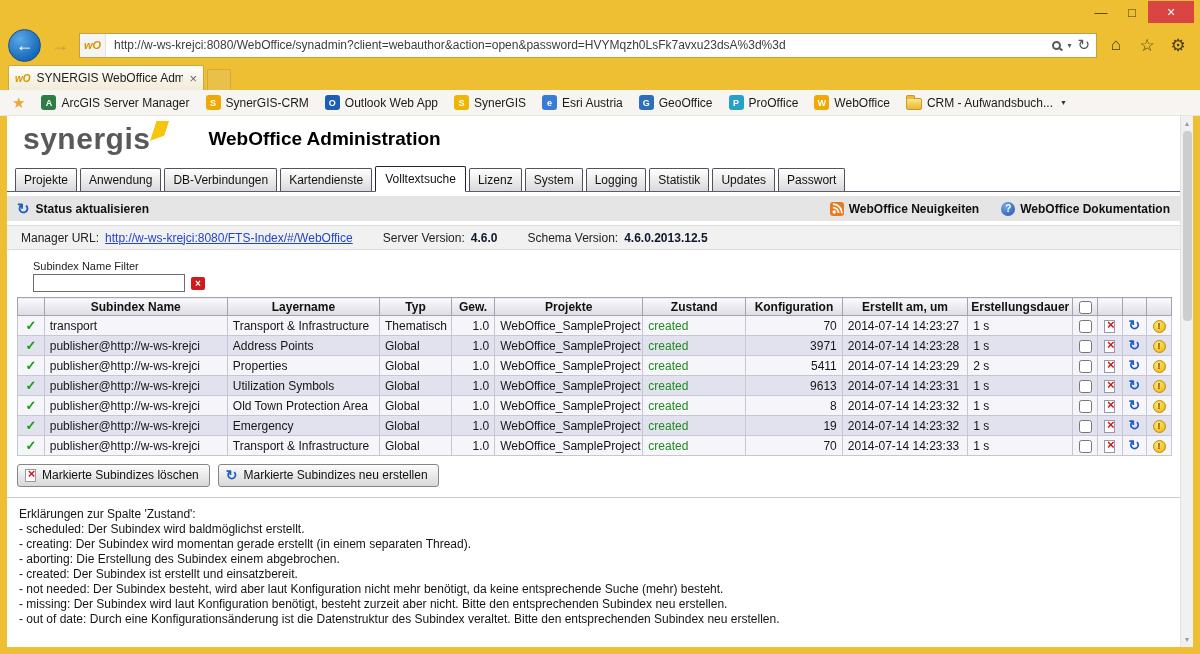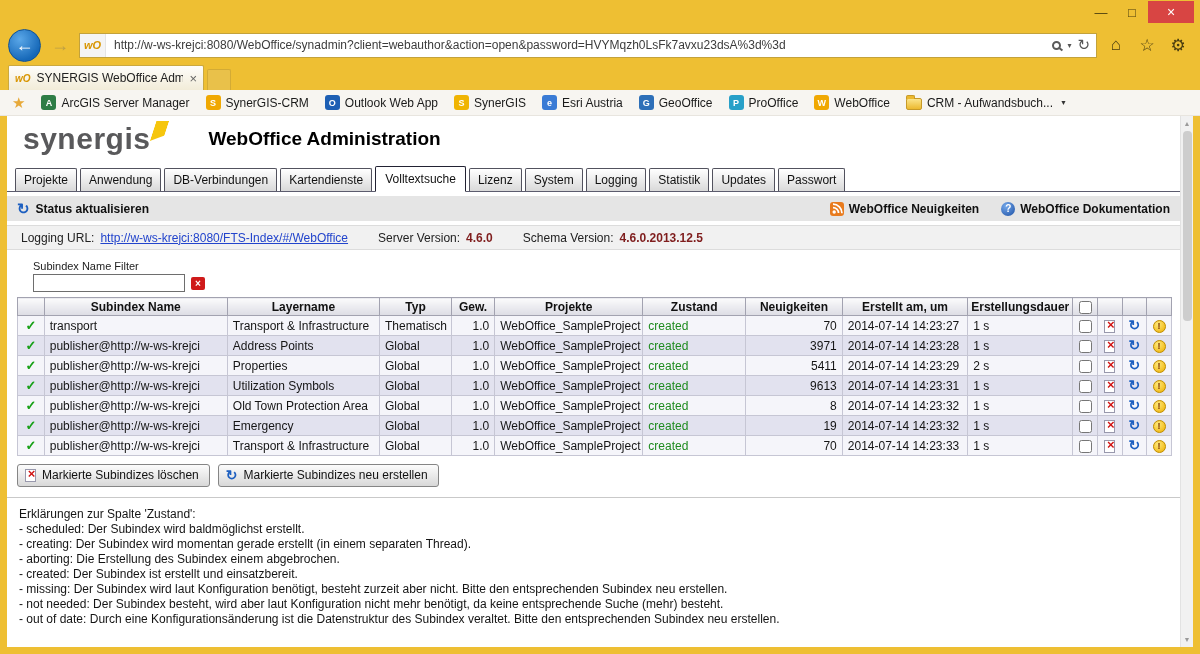--- a/index.html
+++ b/index.html
@@ -101,21 +101,21 @@
   .ico-help { width:14px; height:14px; border-radius:50%;
               background:radial-gradient(circle at 35% 30%,#74a8ea,#1c4fa4); color:#fff;
               font-size:10px; font-weight:bold; display:inline-flex; align-items:center;
               justify-content:center; }
 
   
   .server-strip { margin-top:4px; background:#f1f1f1; border-top:1px solid #dcdcdc;
                   border-bottom:1px solid #dcdcdc; height:25px; display:flex; align-items:center;
                   padding:0 14px; font-size:12px; color:#222; gap:6px; }
   .si-link { color:#2244cc; text-decoration:underline; }
-  .si-value { font-weight:bold; color:#7f1d1d; }
+  .si-value { font-weight:bold; color:#0f172a; }
   .si-gap { width:18px; }
 
   
   .filter-area { margin:10px 0 0 26px; }
   .filter-label { font-size:11px; color:#222; margin-bottom:2px; }
   .filter-row { display:flex; align-items:center; gap:6px; }
   .filter-input { width:152px; height:18px; border:1px solid #6e6e6e; font-size:12px;
                   padding:0 3px; font-family:inherit; }
   .ico-clear { width:14px; height:13px; background:#cf1a1a; border-radius:2px; color:#fff;
                font-size:10px; font-weight:bold; display:inline-flex; align-items:center;
@@ -278,21 +278,21 @@
           </svg>
           <span>WebOffice Neuigkeiten</span>
         </span>
         <span class="tb-link">
           <span class="ico-help">?</span>
           <span>WebOffice Dokumentation</span>
         </span>
       </div>
 
       <div class="server-strip">
-        <span class="si-label">Logging URL:</span>
+        <span class="si-label">Manager URL:</span>
         <a class="si-link">http://w-ws-krejci:8080/FTS-Index/#/WebOffice</a>
         <span class="si-gap"></span>
         <span class="si-label">Server Version:</span>
         <span class="si-value">4.6.0</span>
         <span class="si-gap"></span>
         <span class="si-label">Schema Version:</span>
         <span class="si-value">4.6.0.2013.12.5</span>
       </div>
 
       <div class="filter-area">
@@ -322,21 +322,21 @@
         </colgroup>
         <thead>
             <tr id="grid-head">
               <th></th>
               <th>Subindex Name</th>
               <th>Layername</th>
               <th>Typ</th>
               <th>Gew.</th>
               <th>Projekte</th>
               <th>Zustand</th>
-              <th>Neuigkeiten</th>
+              <th>Konfiguration</th>
               <th>Erstellt am, um</th>
               <th>Erstellungsdauer</th>
               <th><input class="cb" type="checkbox" style=""></th>
               <th></th>
               <th></th>
               <th></th>
             </tr>
           </thead>
         <tbody id="grid-body">
             <tr class="odd">
@@ -467,22 +467,22 @@
 
       <div class="sep"></div>
 
       <div class="explain">
         <div>Erklärungen zur Spalte 'Zustand':</div>
         <div id="explain-lines">
             <div class="exp-line">- scheduled: Der Subindex wird baldmöglichst erstellt.</div>
             <div class="exp-line">- creating: Der Subindex wird momentan gerade erstellt (in einem separaten Thread).</div>
             <div class="exp-line">- aborting: Die Erstellung des Subindex einem abgebrochen.</div>
             <div class="exp-line">- created: Der Subindex ist erstellt und einsatzbereit.</div>
+            <div class="exp-line">- not needed: Der Subindex besteht, wird aber laut Konfiguration nicht mehr benötigt, da keine entsprechende Suche (mehr) besteht.</div>
             <div class="exp-line">- missing: Der Subindex wird laut Konfiguration benötigt, besteht zurzeit aber nicht. Bitte den entsprechenden Subindex neu erstellen.</div>
-            <div class="exp-line">- not needed: Der Subindex besteht, wird aber laut Konfiguration nicht mehr benötigt, da keine entsprechende Suche (mehr) besteht.</div>
             <div class="exp-line">- out of date: Durch eine Konfigurationsänderung ist die Datenstruktur des Subindex veraltet. Bitte den entsprechenden Subindex neu erstellen.</div>
           </div>
       </div>
 
     </div>
 
     <div class="vscroll">
       <span class="sc-arrow">▲</span>
       <div class="sc-thumb"></div>
       <span class="sc-arrow down">▼</span>

